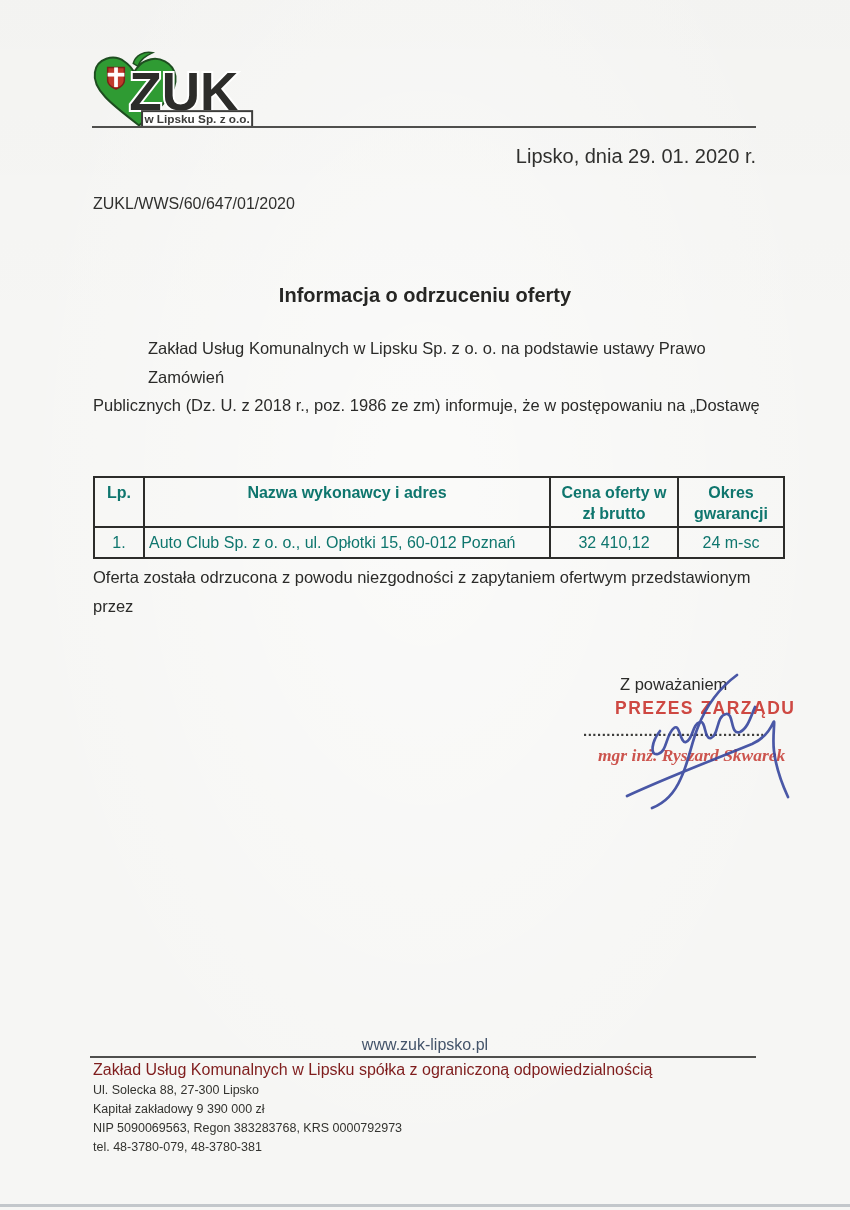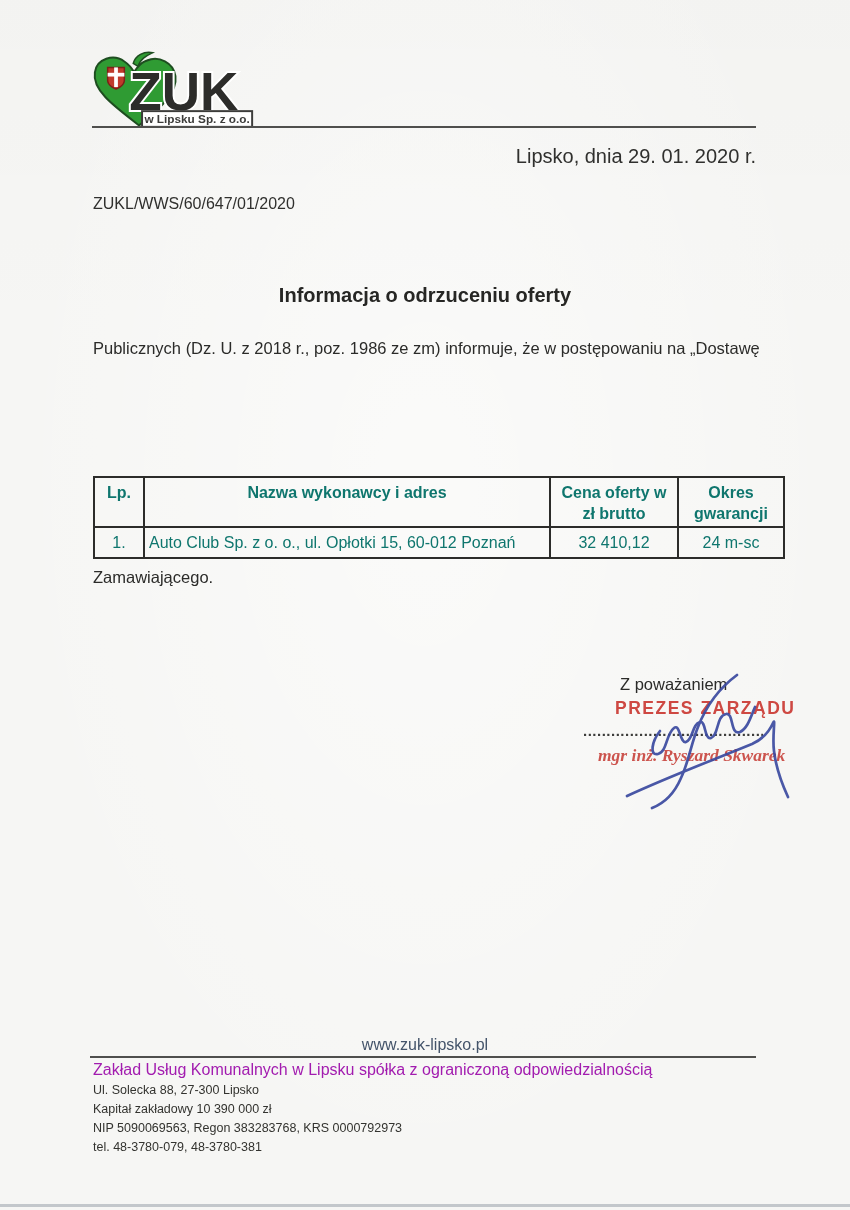--- a/index.html
+++ b/index.html
@@ -45,21 +45,21 @@
   .cell-left{text-align:left;padding-left:9px;}
   
   .sig-closing{left:620px;top:675px;font-size:16.5px;color:#2b2b29;}
   .sig-stamp-title{left:615px;top:698px;font-size:17.5px;font-weight:bold;letter-spacing:1.5px;color:#cb3a33;opacity:.92;}
   .sig-dots{left:583px;top:722px;width:180px;font-size:15px;font-weight:bold;letter-spacing:.5px;color:#3d3d3b;white-space:nowrap;overflow:hidden;}
   .sig-stamp-name{left:598px;top:745px;font-family:"Liberation Serif", serif;font-style:italic;font-weight:bold;font-size:17.5px;color:#c8433c;opacity:.9;}
   .sig-ink{position:absolute;left:582px;top:655px;width:225px;height:168px;}
   
   .footer-link{left:93px;top:1036px;width:664px;text-align:center;font-size:16px;color:#44546a;}
   .footer-rule{position:absolute;left:90px;top:1056px;width:666px;height:2px;background:#4f4f4d;}
-  .footer-company{left:93px;top:1061px;font-size:16px;color:#a21caf;}
+  .footer-company{left:93px;top:1061px;font-size:16px;color:#7f1d1d;}
   .footer-small{font-size:12.5px;color:#33332f;}
   .f-addr{left:93px;top:1083px;}
   .f-cap{left:93px;top:1102px;}
   .f-reg{left:93px;top:1121px;}
   .f-tel{left:93px;top:1140px;}
   .scan-bottom-edge{position:absolute;left:0;top:1204px;width:850px;height:3px;background:#c3c7cb;}
 </style>
 </head>
 <body>
 
@@ -76,20 +76,21 @@
   <text x="111" y="74" text-anchor="middle" font-family="Liberation Sans, sans-serif" font-size="12" font-weight="bold" fill="#3c3c3a">w Lipsku Sp. z o.o.</text>
 </svg>
 <div class="logo-rule"></div>
 
 <div class="abs date-line">Lipsko, dnia 29. 01. 2020 r.</div>
 <div class="abs reference">ZUKL/WWS/60/647/01/2020</div>
 
 <div class="abs doc-title">Informacja o odrzuceniu oferty</div>
 
 <div class="abs para p1">
+  <div class="indent">Zakład Usług Komunalnych w Lipsku Sp. z o. o. na podstawie ustawy Prawo Zamówień</div>
   <div>Publicznych (Dz. U. z 2018 r., poz. 1986 ze zm) informuje, że w postępowaniu na „Dostawę</div>
 </div>
 
 <table class="offers-table">
   <thead>
     <tr>
       <th class="col-lp">Lp.</th>
       <th class="col-name">Nazwa wykonawcy i adres</th>
       <th class="col-price">Cena oferty w zł brutto</th>
       <th class="col-warranty">Okres gwarancji</th>
@@ -99,36 +100,36 @@
     <tr>
       <td class="cell-center">1.</td>
       <td class="cell-left">Auto Club Sp. z o. o., ul. Opłotki 15, 60-012 Poznań</td>
       <td class="cell-center">32 410,12</td>
       <td class="cell-center">24 m-sc</td>
     </tr>
   </tbody>
 </table>
 
 <div class="abs para p2">
-  <div>Zamawiającego.</div>
+  <div>Oferta została odrzucona z powodu niezgodności z zapytaniem ofertwym przedstawionym przez</div>
 </div>
 
 <div class="abs sig-closing">Z poważaniem</div>
 <div class="abs sig-stamp-title">PREZES ZARZĄDU</div>
 <div class="abs sig-dots">...............................................</div>
 <div class="abs sig-stamp-name">mgr inż. Ryszard Skwarek</div>
 <svg class="sig-ink" viewBox="0 0 225 168" aria-hidden="true">
   <g fill="none" stroke="#3b4aa0" stroke-width="2.7" stroke-linecap="round" stroke-linejoin="round" opacity="0.92">
     <path d="M155,20 C136,34 123,54 116,72 C109,89 107,106 99,123 C93,137 83,148 70,153"></path>
     <path d="M78,76 C70,86 67,101 76,99 C85,97 84,79 92,73 C98,68 98,89 104,87 C111,85 110,69 118,67 C124,65 122,85 129,83 C137,80 134,61 144,59 C152,57 148,81 158,77 C166,73 169,61 173,52"></path>
     <path d="M45,141 C86,122 131,105 170,89 C179,85 187,77 191,68 C194,61 190,81 192,96 C194,113 200,129 206,142"></path>
   </g>
 </svg>
 
 <div class="abs footer-link">www.zuk-lipsko.pl</div>
 <div class="footer-rule"></div>
 <div class="abs footer-company">Zakład Usług Komunalnych w Lipsku spółka z ograniczoną odpowiedzialnością</div>
 <div class="abs footer-small f-addr">Ul. Solecka 88, 27-300 Lipsko</div>
-<div class="abs footer-small f-cap">Kapitał zakładowy 10 390 000 zł</div>
+<div class="abs footer-small f-cap">Kapitał zakładowy 9 390 000 zł</div>
 <div class="abs footer-small f-reg">NIP 5090069563, Regon 383283768, KRS 0000792973</div>
 <div class="abs footer-small f-tel">tel. 48-3780-079, 48-3780-381</div>
 
 <div class="scan-bottom-edge"></div>
 
 </body></html>

